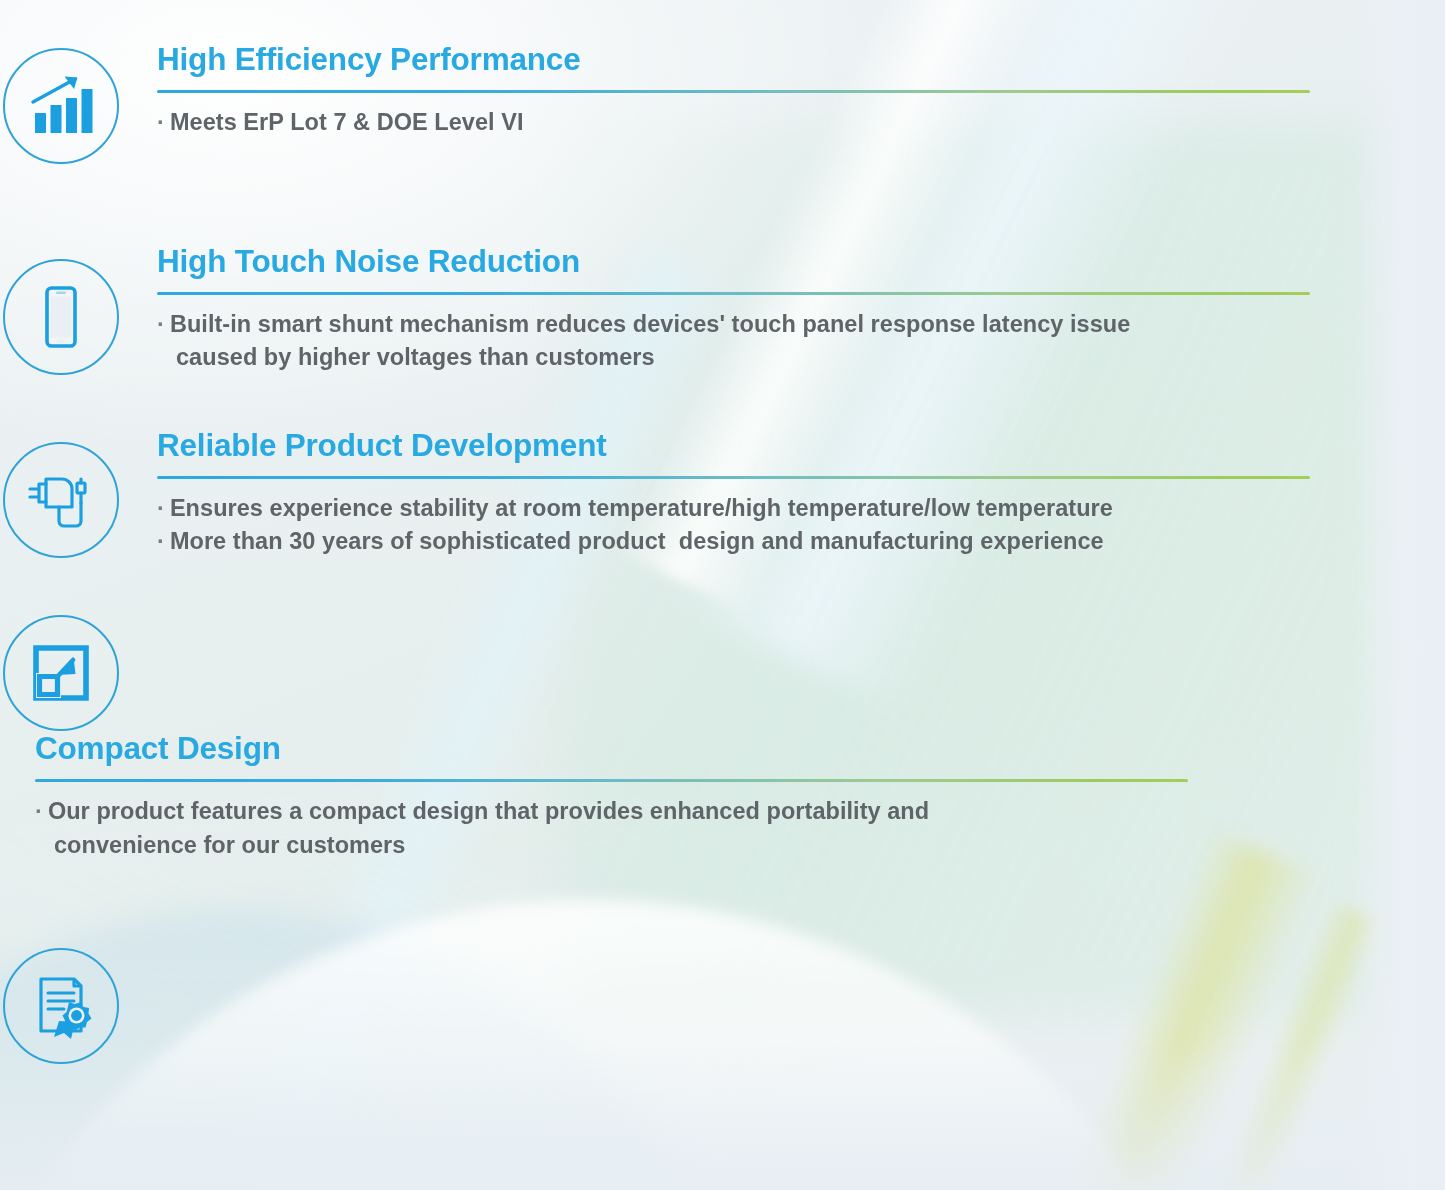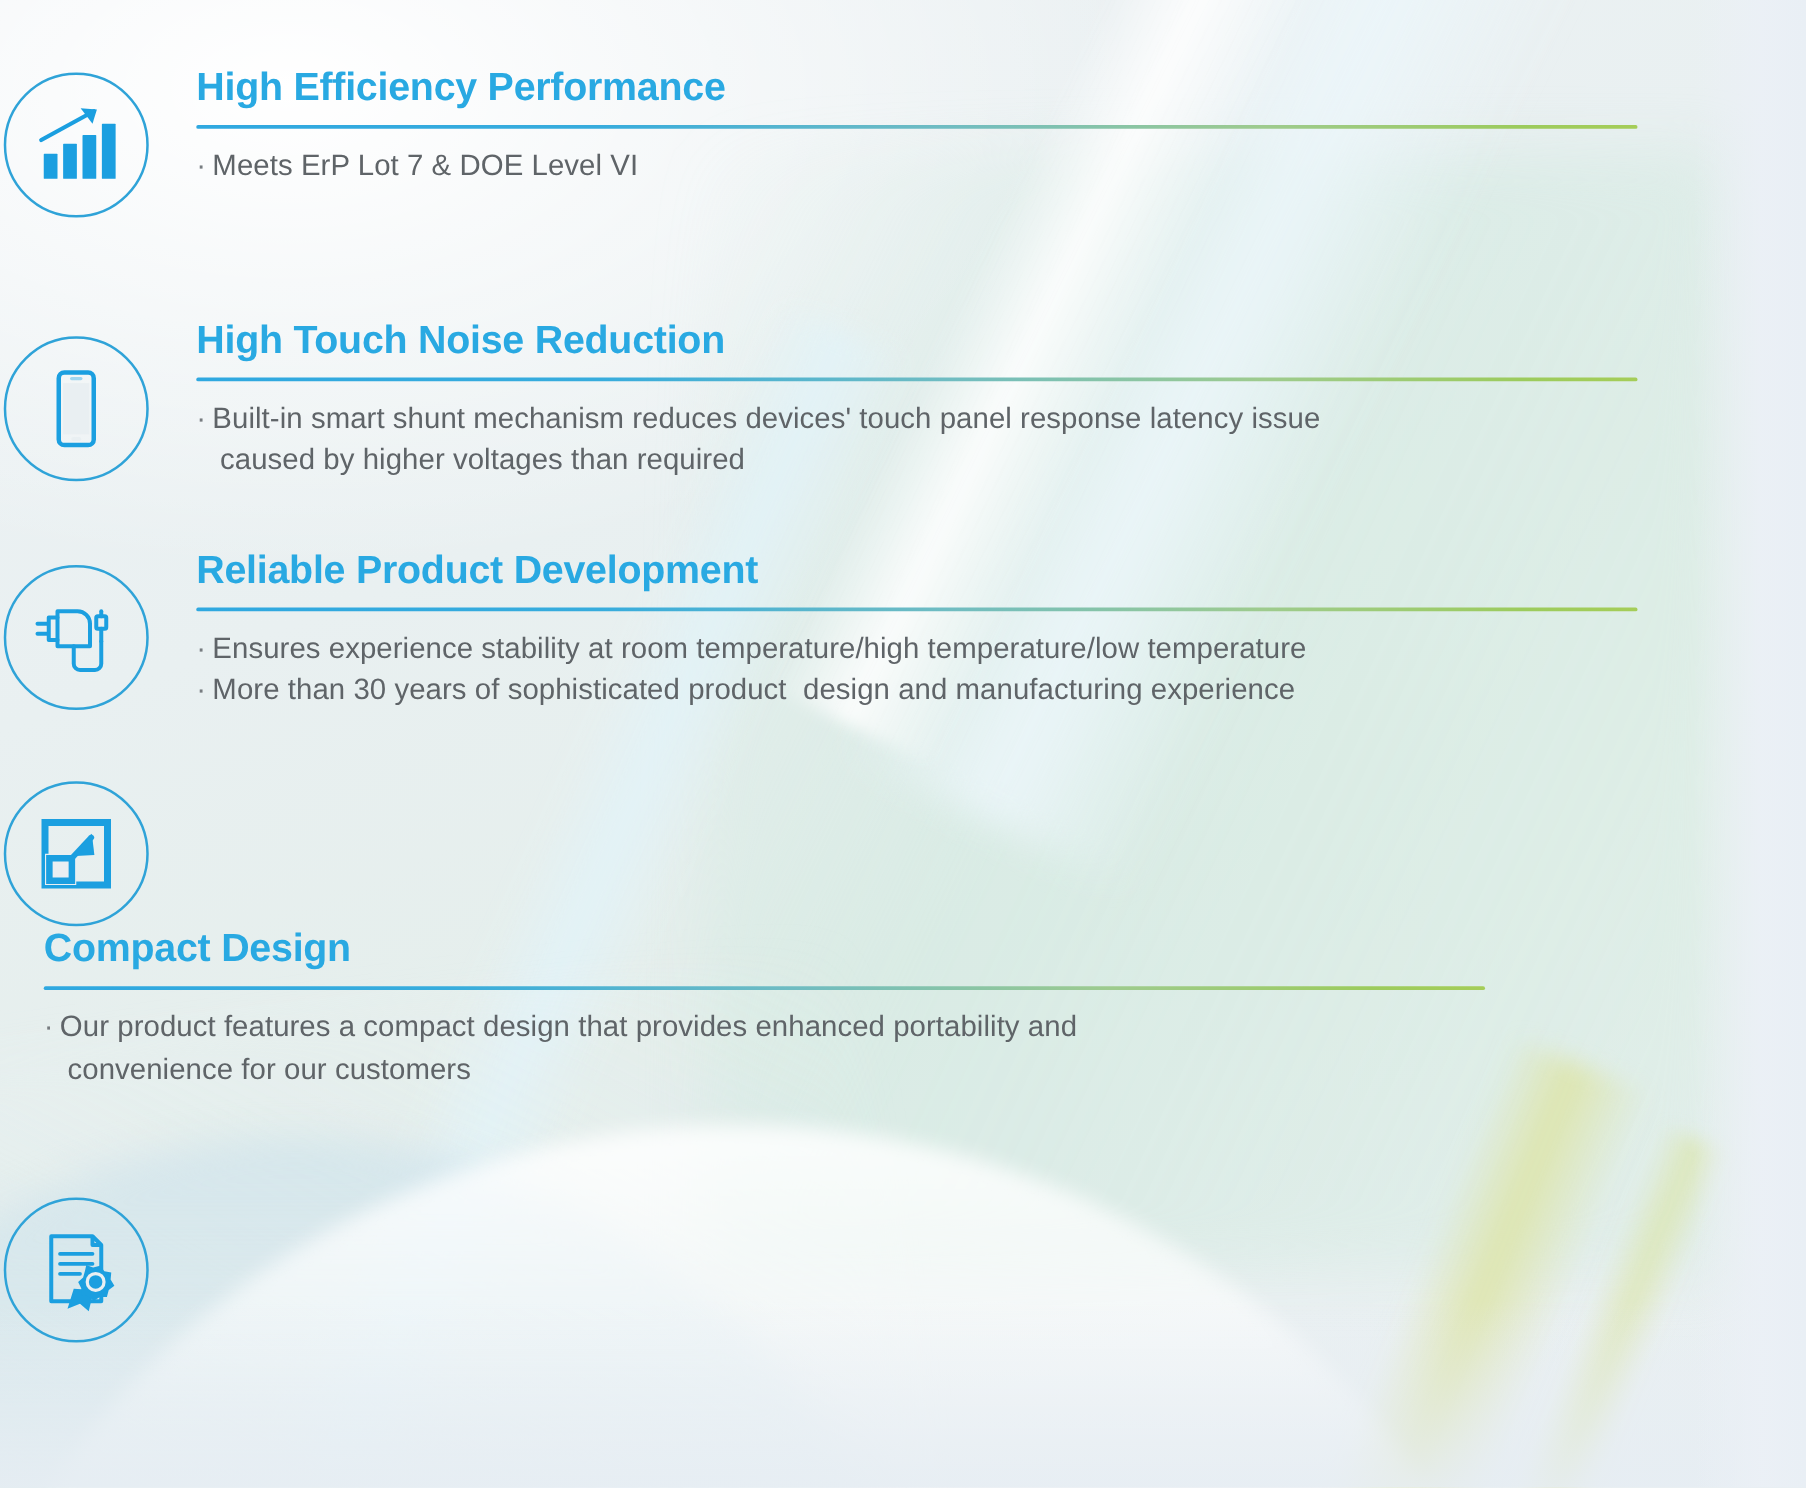--- a/index.html
+++ b/index.html
@@ -111,21 +111,21 @@
     left:0; bottom:0; width:1445px; height:150px;
     background:linear-gradient(180deg, rgba(232,239,243,0) 0%, rgba(230,237,243,.85) 100%);
   }
 
   
   #content{
     position:relative;
     z-index:2;
     width:1445px;
     height:1190px;
-    padding-top:30px;
+    padding-top:20px;
   }
 
   .feature{
     position:relative;
     display:flex;
     align-items:flex-start;
   }
 
   .icon-wrap{
     width:122px;
@@ -172,20 +172,21 @@
 
   .bullets{
     margin-top:13px;
   }
   .bullet{
     font-size:23.5px;
     color:#5f6468;
     line-height:1.42;
     white-space:pre;
     letter-spacing:0.05px;
+    font-weight:bold;
   }
   .bullet .dot{
     color:#777c80;
     margin-right:5px;
   }
   .bullet .cont{
     display:block;
     padding-left:19px;
     white-space:pre;
   }
@@ -249,21 +250,21 @@
           <rect x="26.5" y="16.5" width="21" height="41" fill="#e9eff2"></rect>
           <rect x="32" y="11.5" width="10" height="2.6" rx="1.3" fill="#9fd6f0"></rect>
           <rect x="33" y="59.5" width="8" height="3.2" rx="1.6" fill="#e9eff2"></rect>
         </svg>
       </div>
     </div>
     <div class="feature-body">
       <h2 class="feature-title">High Touch Noise Reduction</h2>
       <div class="divider"></div>
       <div class="bullets">
-        <p class="bullet"><span class="dot">·</span><span>Built-in smart shunt mechanism reduces devices' touch panel response latency issue</span><span class="cont">caused by higher voltages than required</span></p>
+        <p class="bullet"><span class="dot">·</span><span>Built-in smart shunt mechanism reduces devices' touch panel response latency issue</span><span class="cont">caused by higher voltages than customers</span></p>
       </div>
     </div>
   </section>
 
   <section class="feature row-3">
     <div class="icon-wrap">
       <div class="icon-circle">
         <svg width="74" height="74" viewBox="0 0 74 74" aria-hidden="true">
           <g fill="none" stroke="#1b9fe0" stroke-width="3.2" stroke-linecap="round" stroke-linejoin="round">
             <path d="M22 16 L38 16 A10 10 0 0 1 48 26 L48 44 L22 44 Z"></path>

